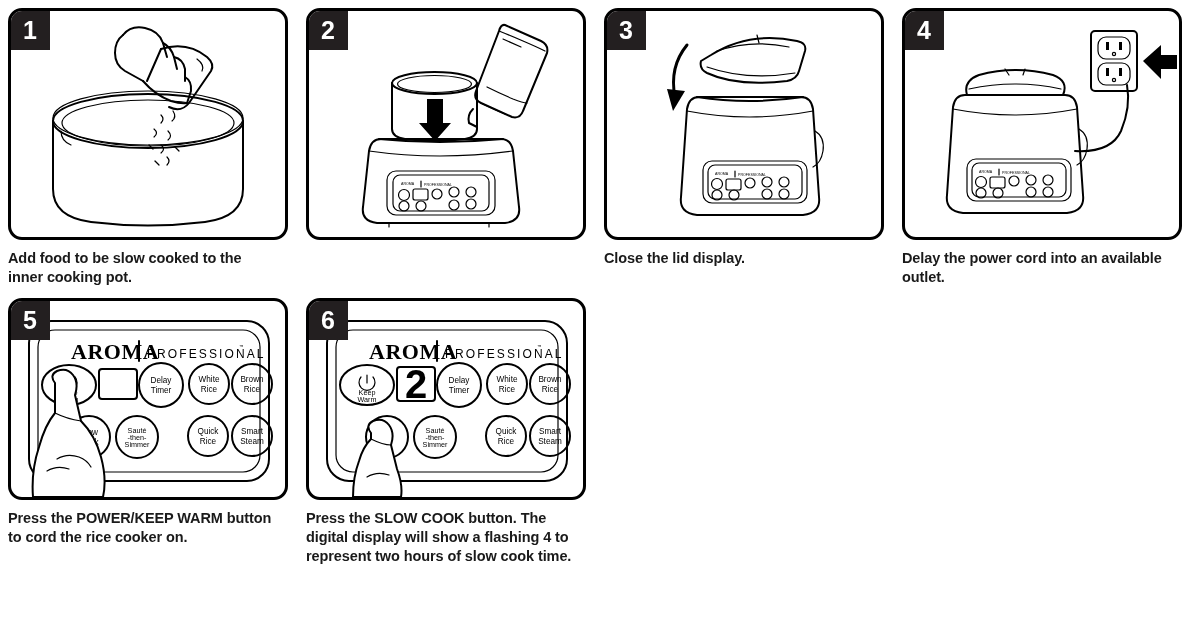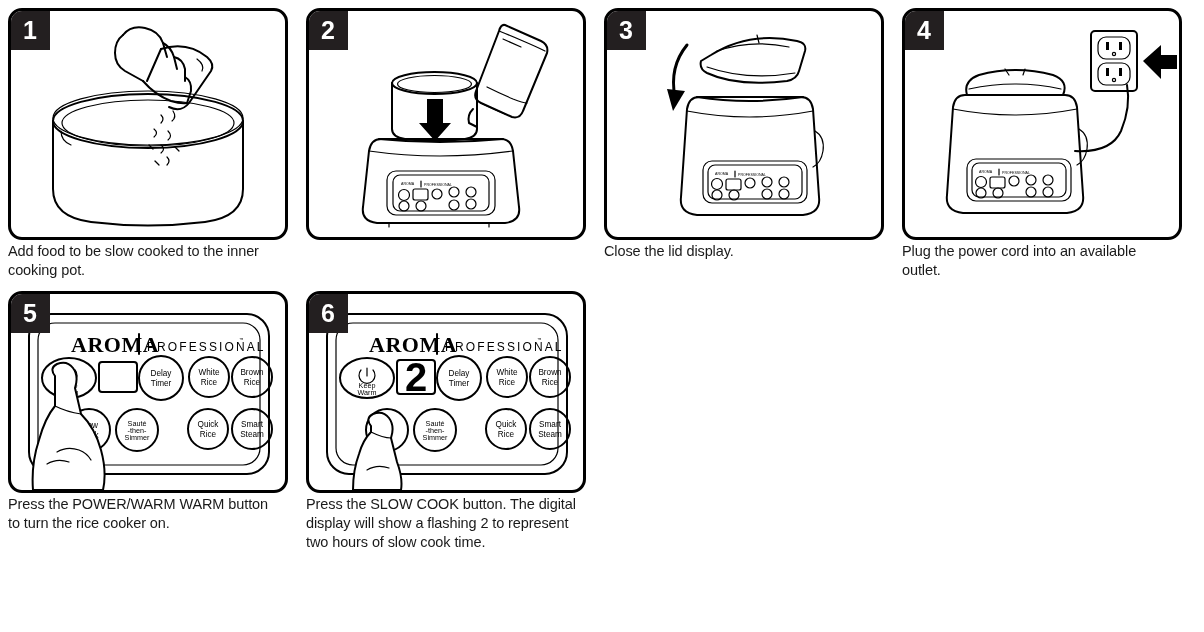--- a/index.html
+++ b/index.html
@@ -57,23 +57,23 @@
     font-size: 25px;
     font-weight: bold;
     display: flex;
     align-items: center;
     justify-content: center;
     border-top-left-radius: 12px;
     z-index: 5;
     font-family: "Liberation Sans", sans-serif;
   }
   .caption {
-    margin-top: 2px;
+    margin-top: 9px;
     font-size: 14.5px;
-    font-weight: normal;
+    font-weight: bold;
     line-height: 1.29;
     letter-spacing: -0.1px;
     width: 272px;
   }
   svg { display: block; }
   .ln { fill: none; stroke: #000; stroke-width: 2; stroke-linecap: round; stroke-linejoin: round; }
   .ln-thin { fill: none; stroke: #000; stroke-width: 1.2; stroke-linecap: round; stroke-linejoin: round; }
   .ln-thick { fill: none; stroke: #000; stroke-width: 3; stroke-linecap: round; stroke-linejoin: round; }
   .fillblack { fill: #000; stroke: none; }
   .fillwhite { fill: #fff; stroke: #000; stroke-width: 2; }
@@ -248,21 +248,21 @@
           <rect class="fillblack" x="201" y="31" width="3" height="8"></rect>
           <rect class="fillblack" x="214" y="31" width="3" height="8"></rect>
           <rect class="fillblack" x="201" y="57" width="3" height="8"></rect>
           <rect class="fillblack" x="214" y="57" width="3" height="8"></rect>
           <circle class="ln-thin" cx="209" cy="43" r="1.6"></circle>
           <circle class="ln-thin" cx="209" cy="69" r="1.6"></circle>
 
           <path class="fillblack" d="M238 50 L256 34 L256 44 L272 44 L272 58 L256 58 L256 68 Z"></path>
         </svg>
       </div>
-      <div class="caption">Plug the power cord into an available outlet.</div>
+      <div class="caption">Delay the power cord into an available outlet.</div>
     </div>
   </div>
 
   <div class="row second">
 
     <div class="step">
       <div class="panel tall">
         <div class="badge">5</div>
         <svg width="274" height="196" viewBox="0 0 274 196">
 
@@ -310,21 +310,21 @@
           <circle class="ln" cx="241" cy="135" r="20"></circle>
           <text class="btnlabel" x="241" y="133">Smart</text>
           <text class="btnlabel" x="241" y="143">Steam</text>
 
           <path class="fillwhite" d="M44 82 Q38 74 46 70 Q56 66 62 74 Q68 82 64 94 L70 120 Q84 134 90 156 Q96 178 92 196 L22 196 Q20 170 28 146 Q34 124 44 112 Z"></path>
           <path class="ln-thin" d="M44 112 Q56 118 70 120"></path>
           <path class="ln-thin" d="M46 158 Q56 152 68 156 Q76 159 80 166"></path>
           <path class="ln-thin" d="M36 170 Q46 164 58 168"></path>
         </svg>
       </div>
-      <div class="caption">Press the POWER/WARM WARM button to turn the rice cooker on.</div>
+      <div class="caption">Press the POWER/KEEP WARM button to cord the rice cooker on.</div>
     </div>
 
     <div class="step">
       <div class="panel tall">
         <div class="badge">6</div>
         <svg width="274" height="196" viewBox="0 0 274 196">
 
           <rect class="ln" x="18" y="20" width="240" height="160" rx="22"></rect>
           <rect class="ln-thin" x="27" y="29" width="222" height="142" rx="17"></rect>
 
@@ -367,17 +367,17 @@
 
           <circle class="ln" cx="241" cy="135" r="20"></circle>
           <text class="btnlabel" x="241" y="133">Smart</text>
           <text class="btnlabel" x="241" y="143">Steam</text>
 
           <path class="fillwhite" d="M62 132 Q56 124 64 120 Q74 116 80 124 Q86 132 82 144 L88 168 Q94 184 92 196 L44 196 Q44 176 50 160 Q54 146 62 138 Z"></path>
           <path class="ln-thin" d="M62 138 Q74 144 82 144"></path>
           <path class="ln-thin" d="M58 176 Q68 170 80 174"></path>
         </svg>
       </div>
-      <div class="caption">Press the SLOW COOK button. The digital display will show a flashing 2 to represent two hours of slow cook time.</div>
+      <div class="caption">Press the SLOW COOK button. The digital display will show a flashing 4 to represent two hours of slow cook time.</div>
     </div>
   </div>
 
 </div>
 
 </body></html>

